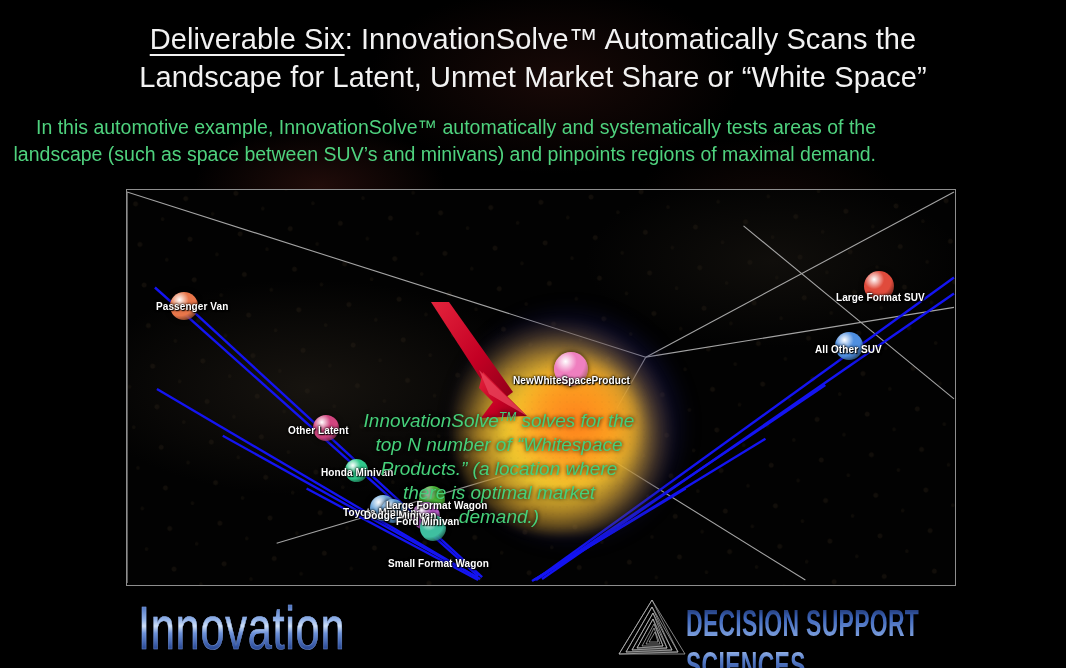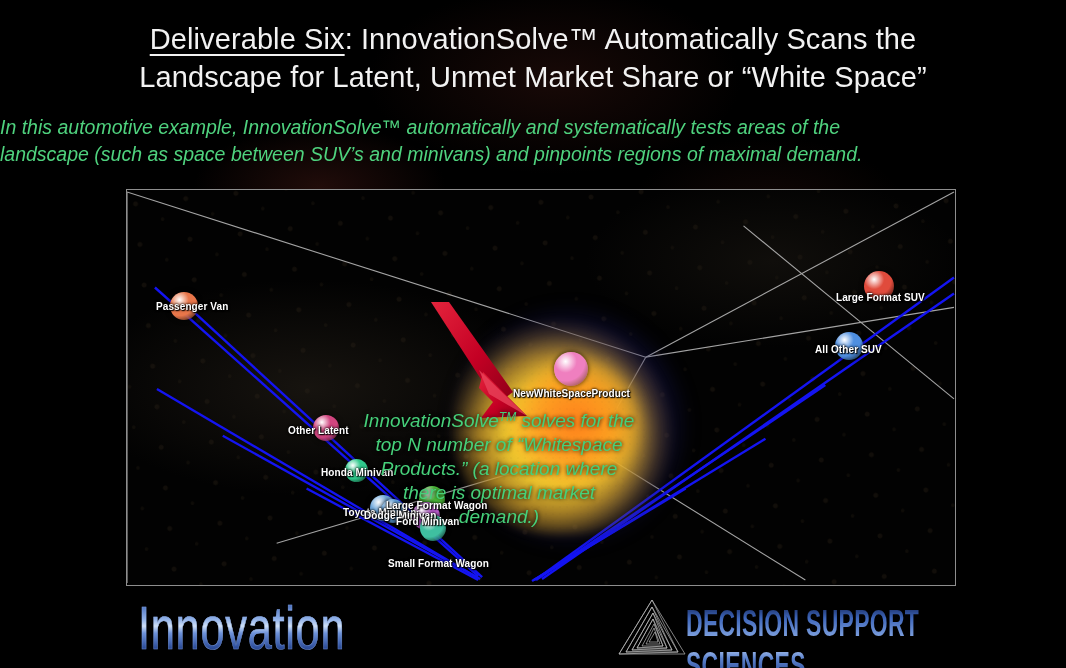--- a/index.html
+++ b/index.html
@@ -41,23 +41,22 @@
     font-size: 29px;
     line-height: 38px;
     letter-spacing: .1px;
     z-index: 6;
   }
   .title-underline { text-decoration: underline; text-underline-offset: 5px; }
 
   .subtitle-block {
     position: absolute;
     top: 114px; left: 0; width: 876px;
-    text-align: left;
+    text-align: right;
     color: #4fd27e;
-    font-style: italic;
     font-size: 19.5px;
     line-height: 27px;
     z-index: 6;
   }
 
   
   .chart {
     position: absolute;
     left: 126px; top: 189px;
     width: 830px; height: 397px;
@@ -142,21 +141,21 @@
   .pt-lbl {
     position: absolute;
     z-index: 7;
     color: #ffffff;
     font-size: 10px;
     font-weight: bold;
     white-space: nowrap;
     text-shadow: 0 0 3px #000, 0 0 2px #000, 1px 1px 1px #000;
     letter-spacing: .1px;
   }
-  .pt-lbl.big { font-size: 10px; margin-top: 13px; }
+  .pt-lbl.big { font-size: 10px; }
 
   
   .arrow { position: absolute; left: 300px; top: 110px; z-index: 8; }
 
   
   .footer { position: absolute; left: 0; top: 586px; width: 1066px; height: 82px; z-index: 6; padding-left: 40px; }
 
   .innovation-logo {
     position: absolute; left: 138px; top: 6px;
     font-family: "Liberation Sans Narrow", "Liberation Sans", sans-serif;

